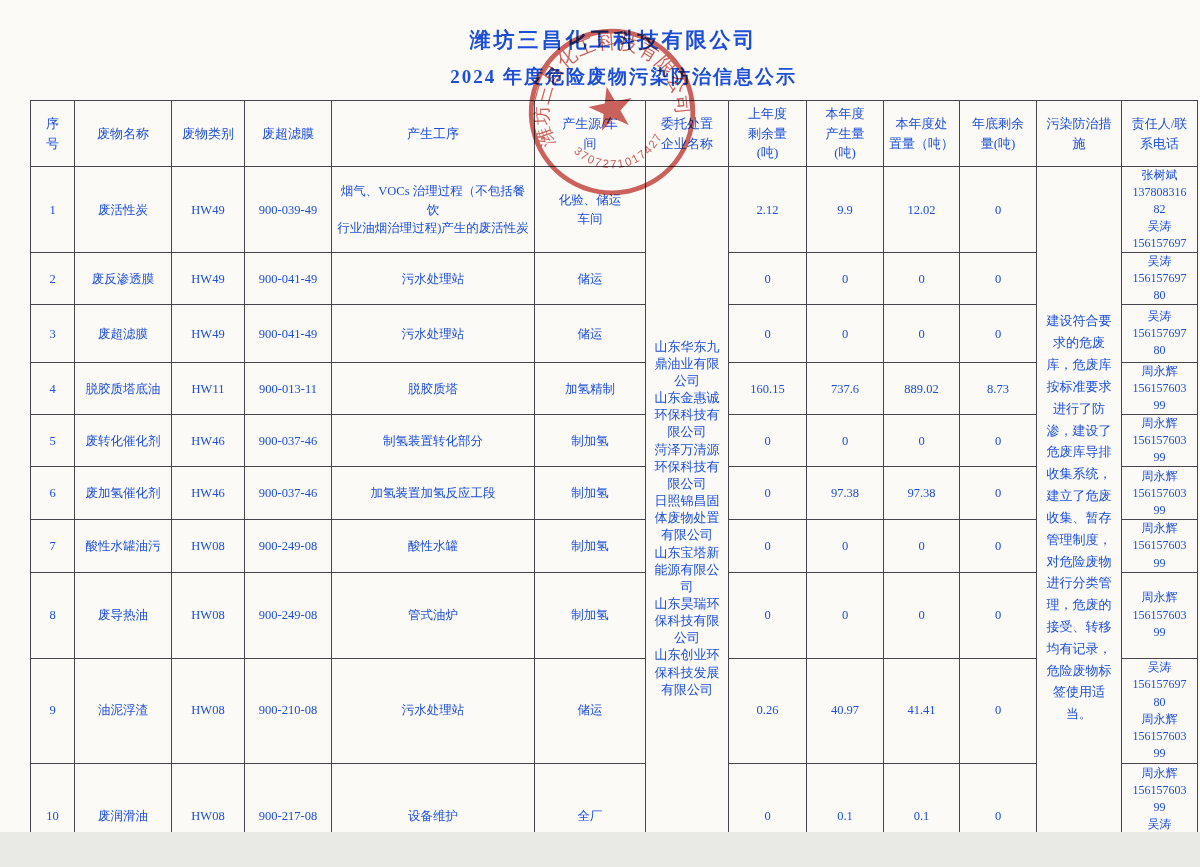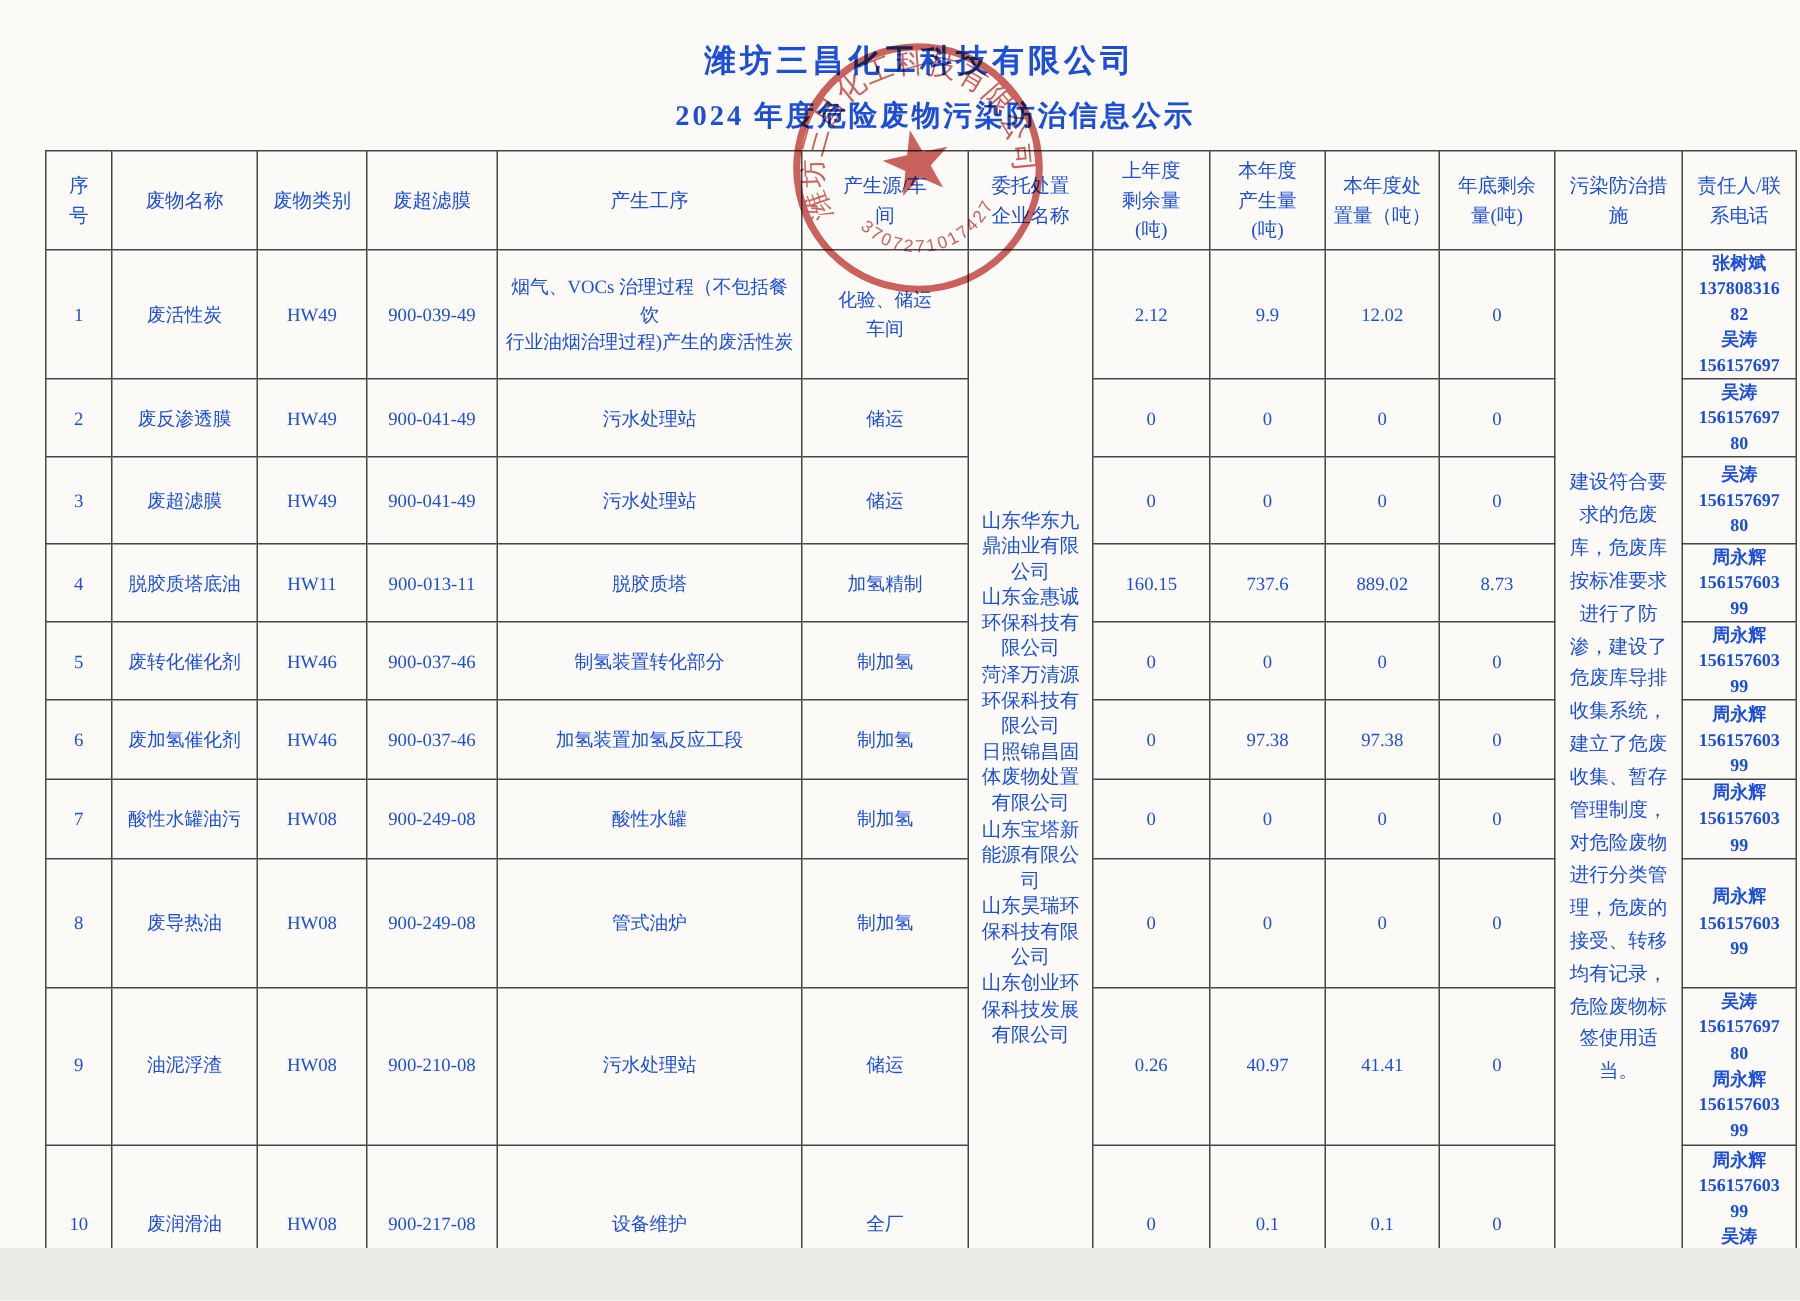--- a/index.html
+++ b/index.html
@@ -22,21 +22,21 @@
   tbody tr:nth-child(4){height:40px;}
   tbody tr:nth-child(5){height:51px;}
   tbody tr:nth-child(6){height:53px;}
   tbody tr:nth-child(7){height:46px;}
   tbody tr:nth-child(8){height:86px;}
   tbody tr:nth-child(9){height:105px;}
   tbody tr:nth-child(10){height:106px;}
   td.pre{white-space:pre-line;}
   td.companies{white-space:pre-line;font-size:13px;line-height:1.32;padding:0 6px;}
   td.measures{font-size:13px;line-height:1.68;padding:0 6px;text-align:center;}
-  td.contact{white-space:pre-line;font-size:12px;line-height:1.42;padding:0 2px;font-weight:bold;}
+  td.contact{white-space:pre-line;font-size:12px;line-height:1.42;padding:0 2px;}
   td.num{font-size:12.5px;}
   .stamp{position:absolute;left:526px;top:26px;width:172px;height:172px;
     mix-blend-mode:multiply;opacity:.82;pointer-events:none;z-index:5;}
 </style>
 </head>
 <body>
 
 <div class="page">
 
   <div class="doc-title">潍坊三昌化工科技有限公司</div>

